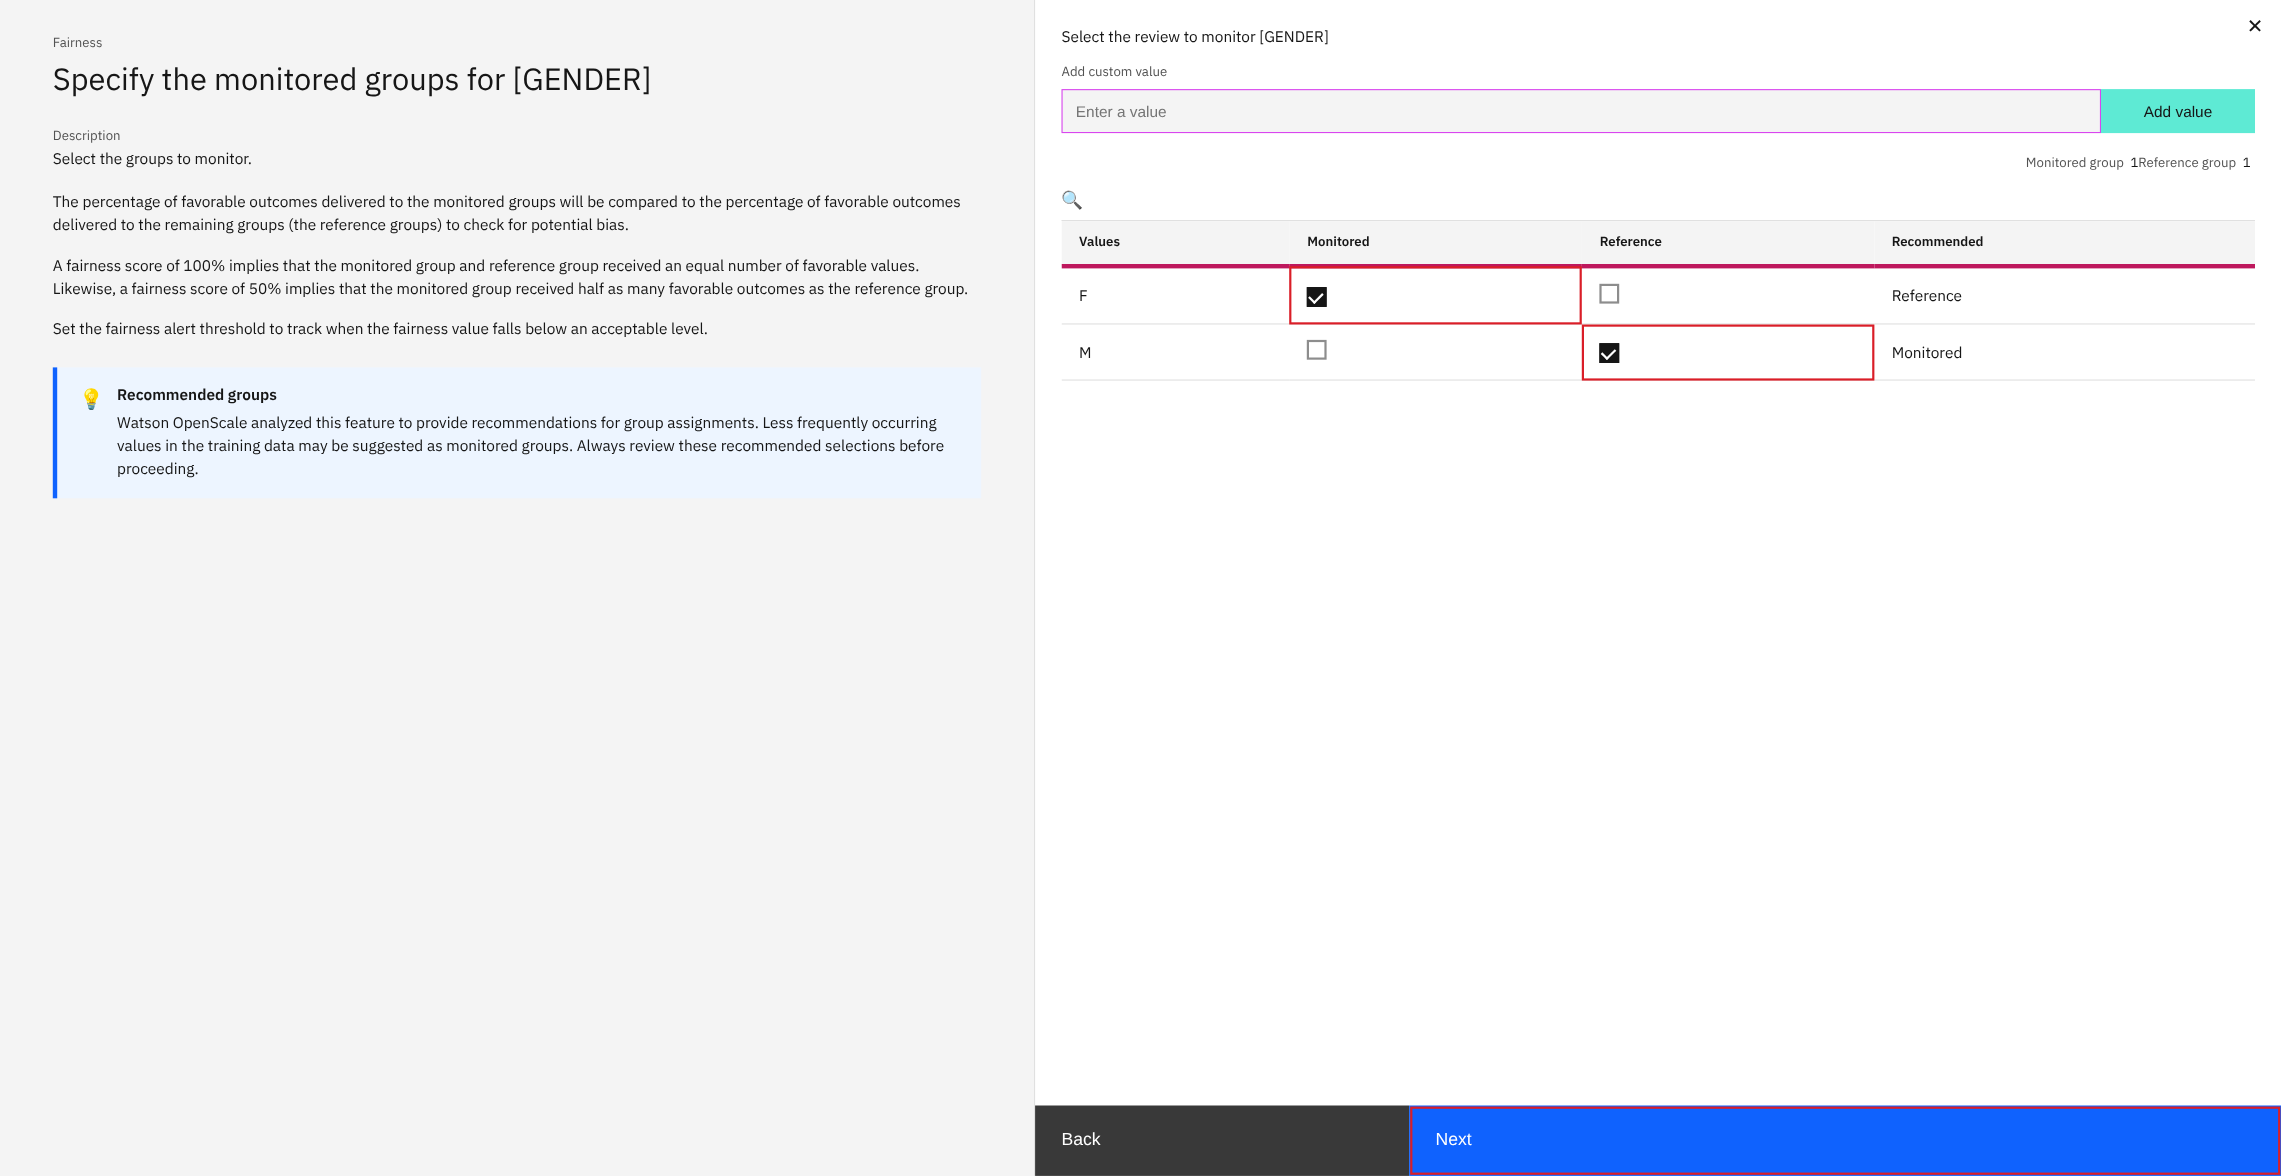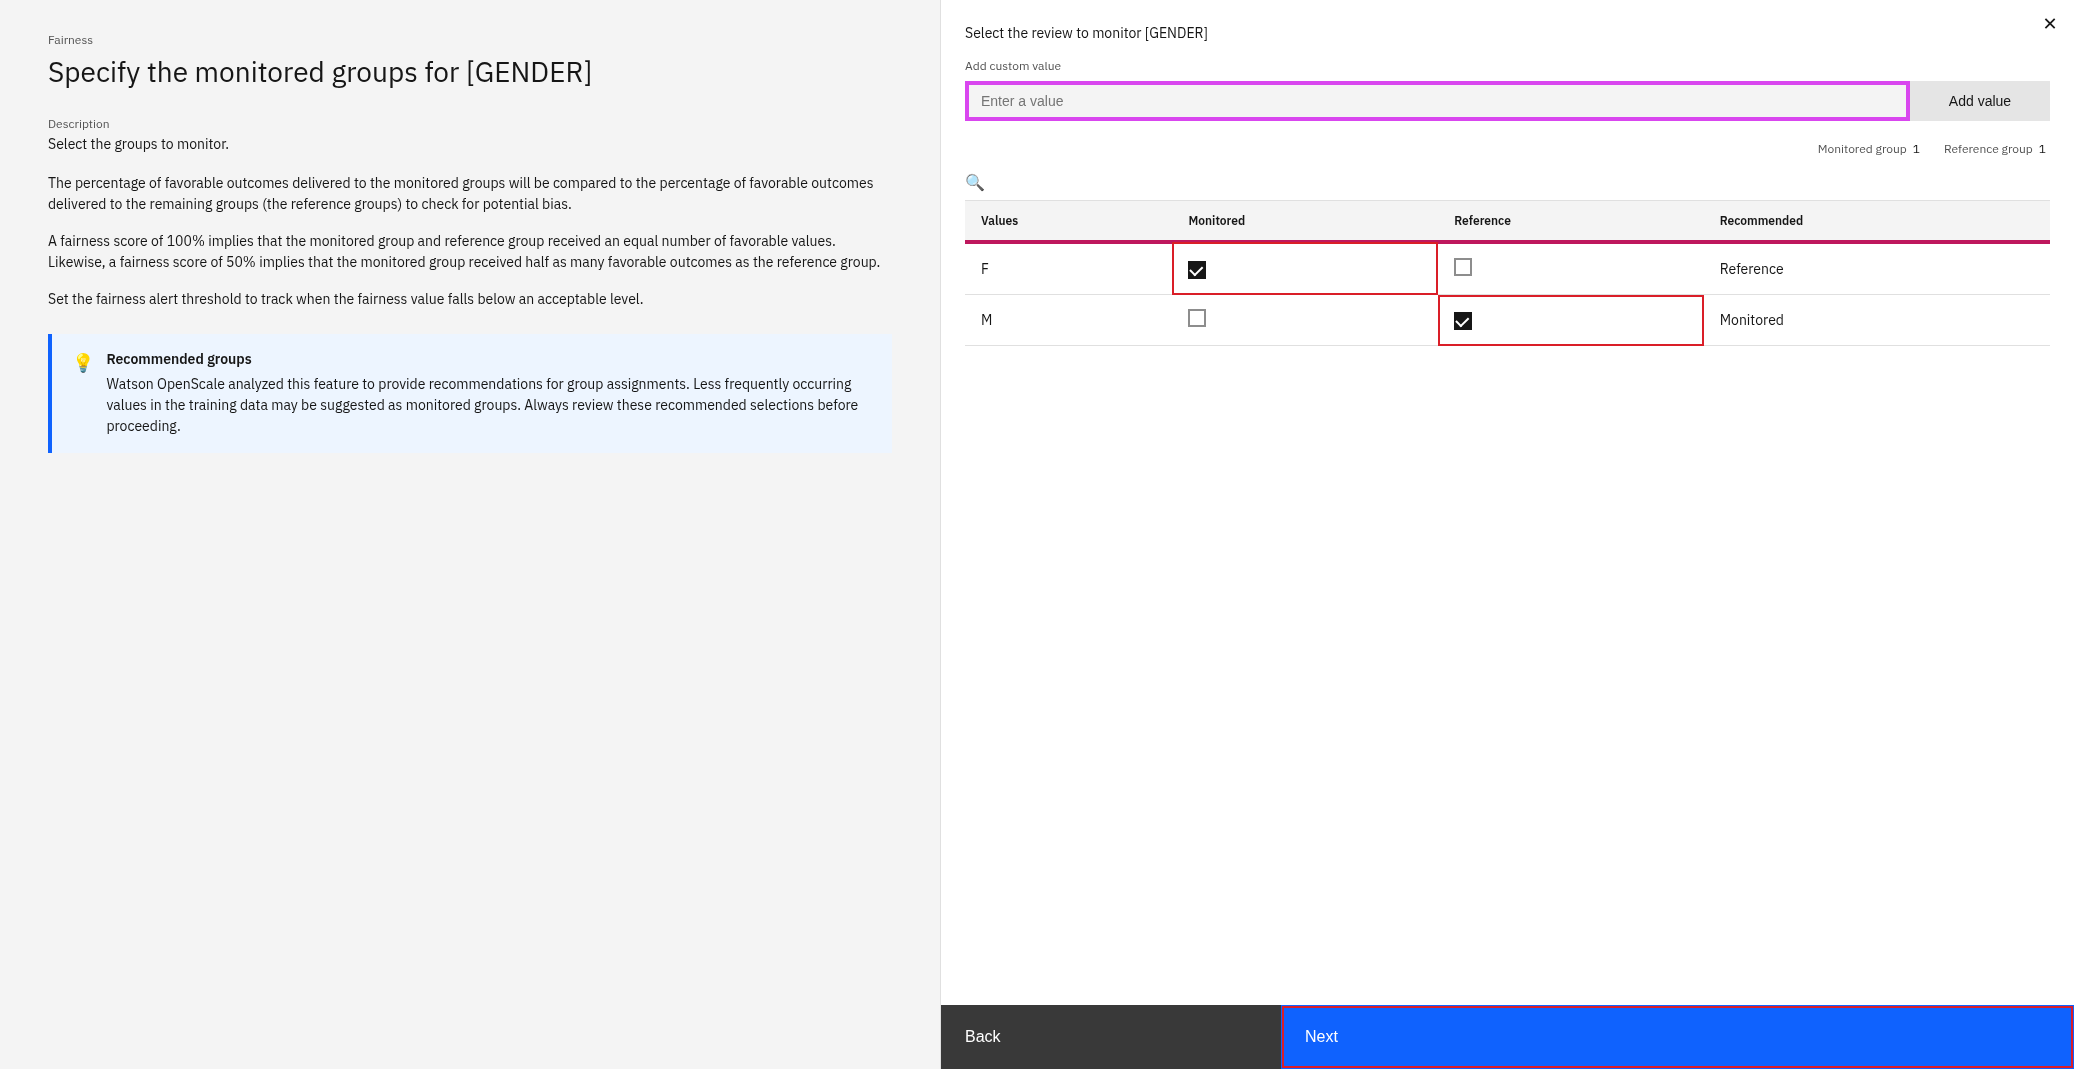--- a/index.html
+++ b/index.html
@@ -132,43 +132,42 @@
 
     .add-value-row {
       display: flex;
       gap: 0;
       margin-bottom: 20px;
     }
 
     .add-value-input {
       flex: 1;
       height: 40px;
-      border: 4px solid #d946ef;
+      border: 1px solid #d946ef;
       padding: 0 12px;
       font-size: 14px;
       background: #f4f4f4;
       color: #161616;
       outline: none;
     }
 
     .add-value-btn {
       width: 140px;
       height: 40px;
-      background: #e5e5e5;
+      background: #5eead4;
       border: none;
       font-size: 14px;
       color: #161616;
       cursor: not-allowed;
     }
 
     .group-counts-row {
       display: flex;
       justify-content: flex-end;
       align-items: center;
-      gap: 24px;
       margin-bottom: 8px;
       font-size: 12px;
       color: #525252;
       padding-right: 4px;
     }
 
     .group-count-item {
       display: flex;
       align-items: center;
       gap: 6px;

